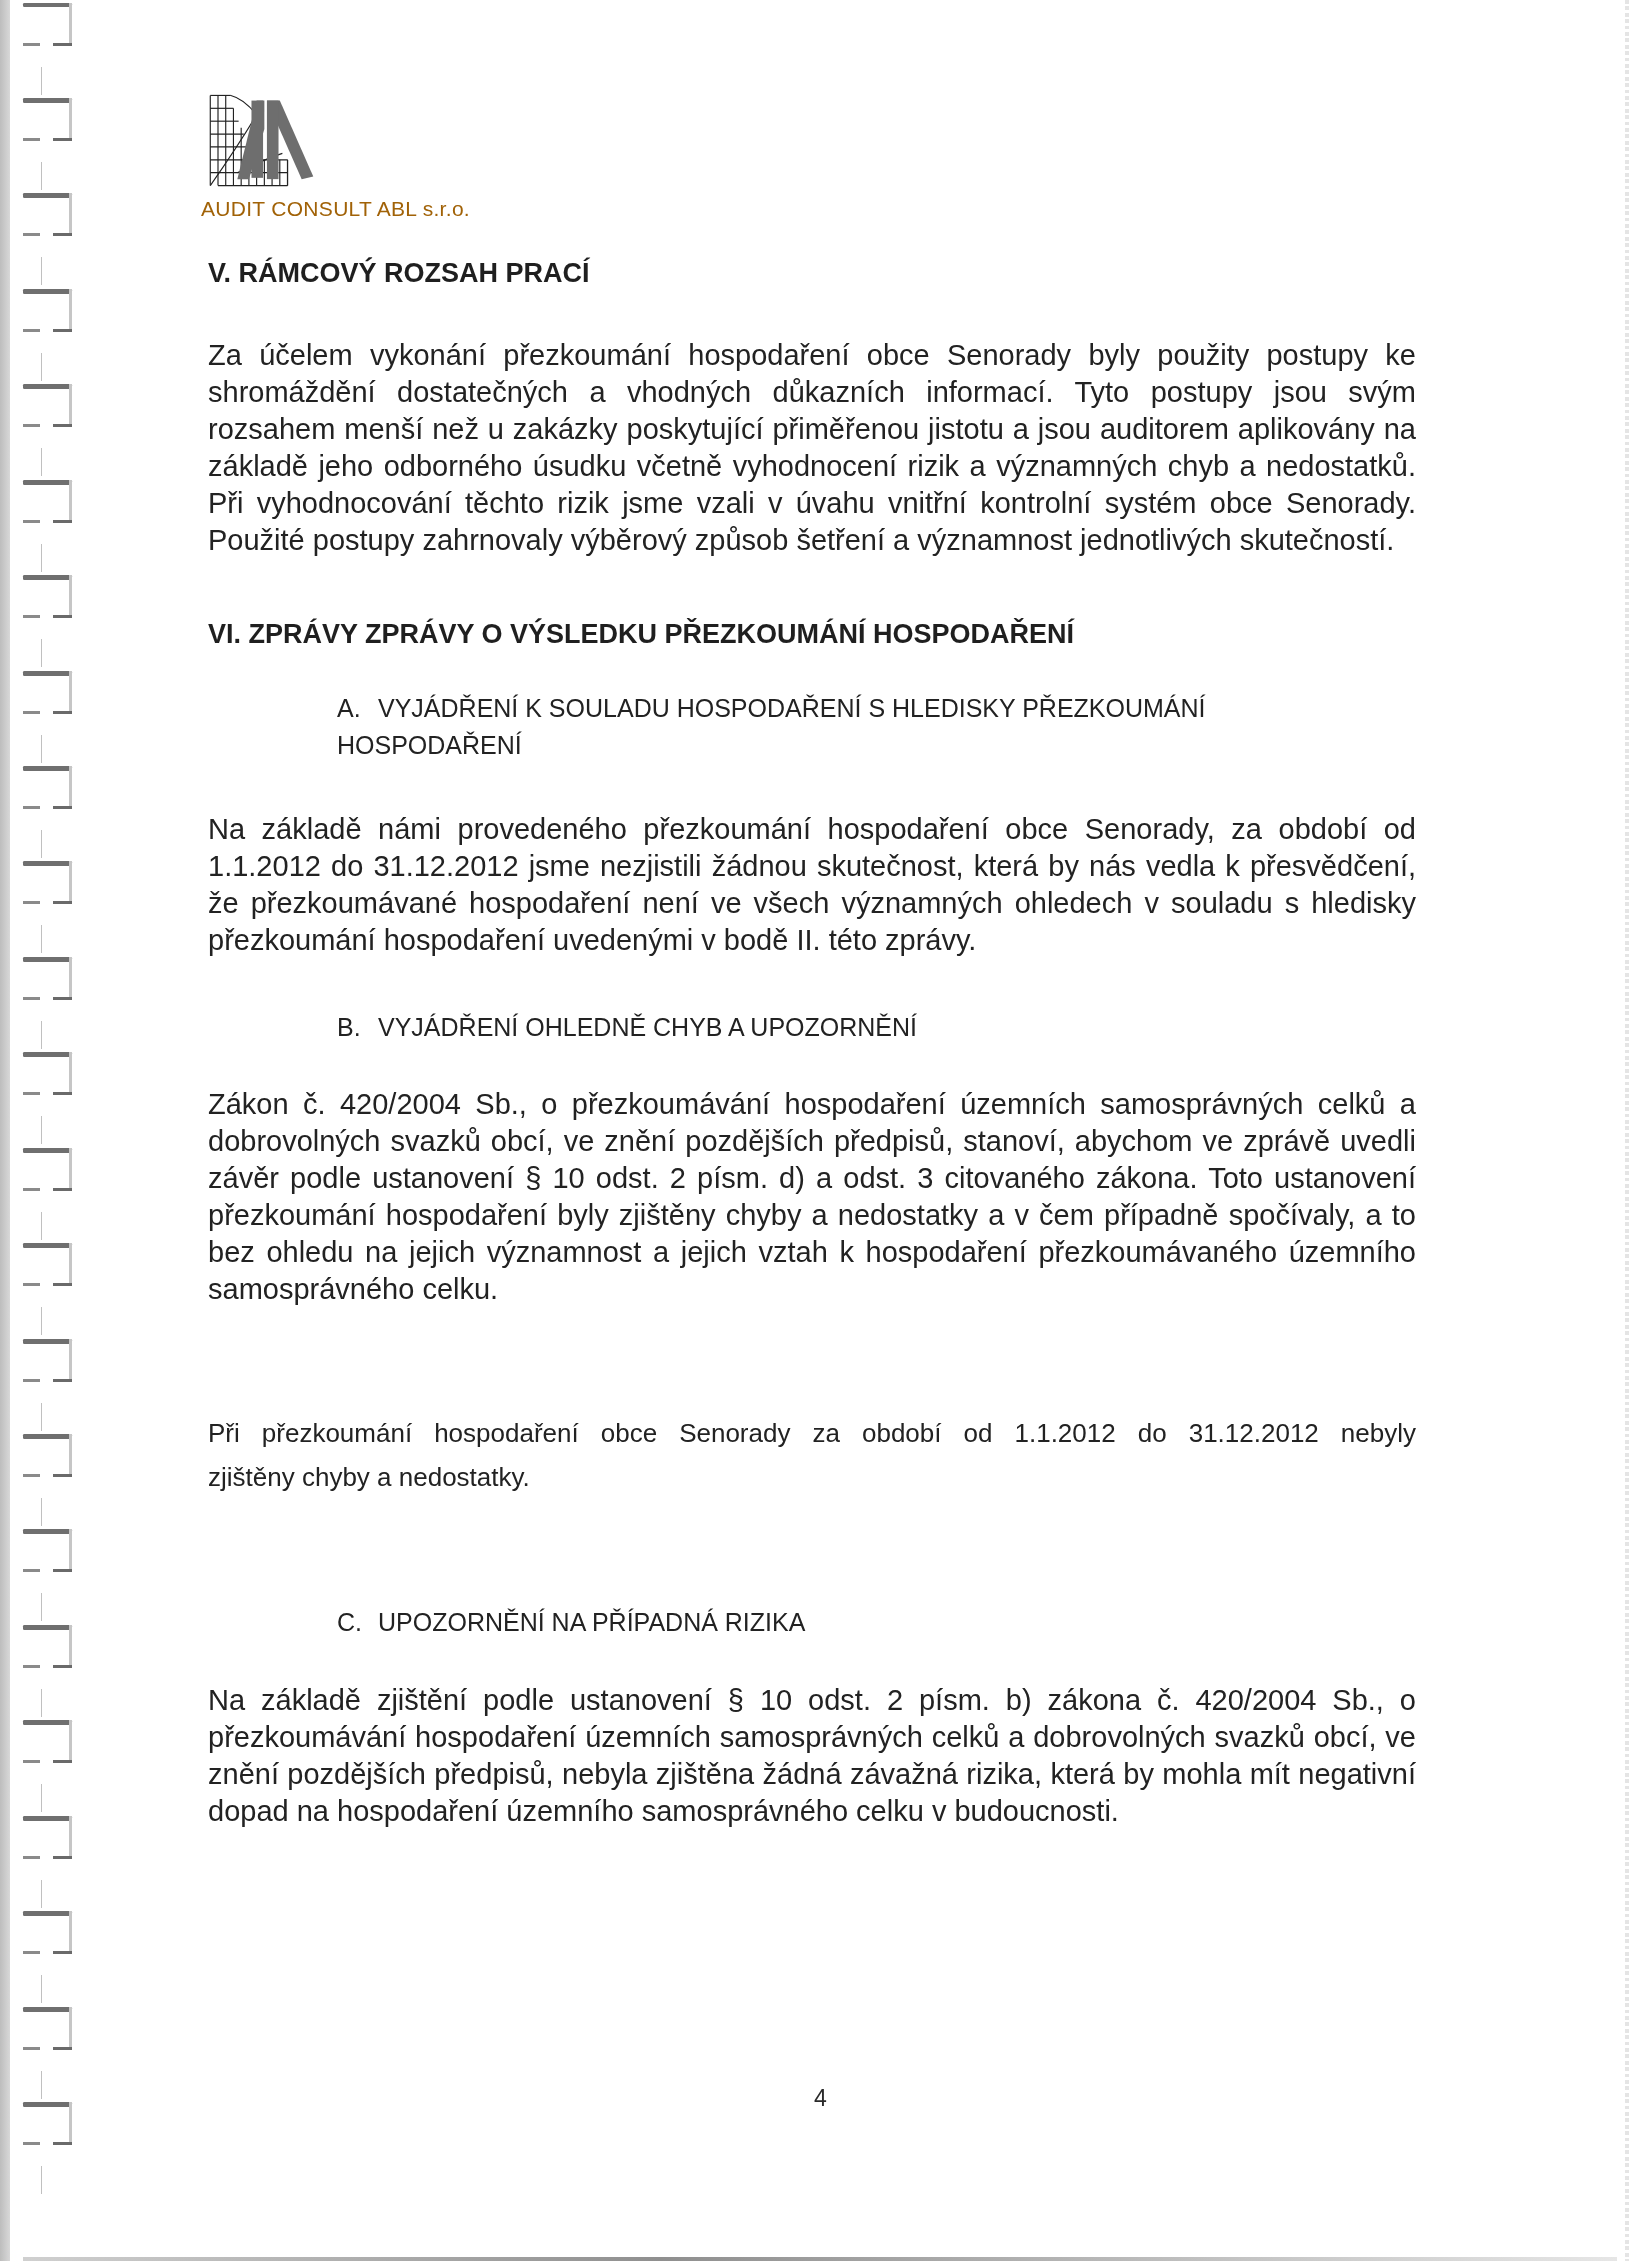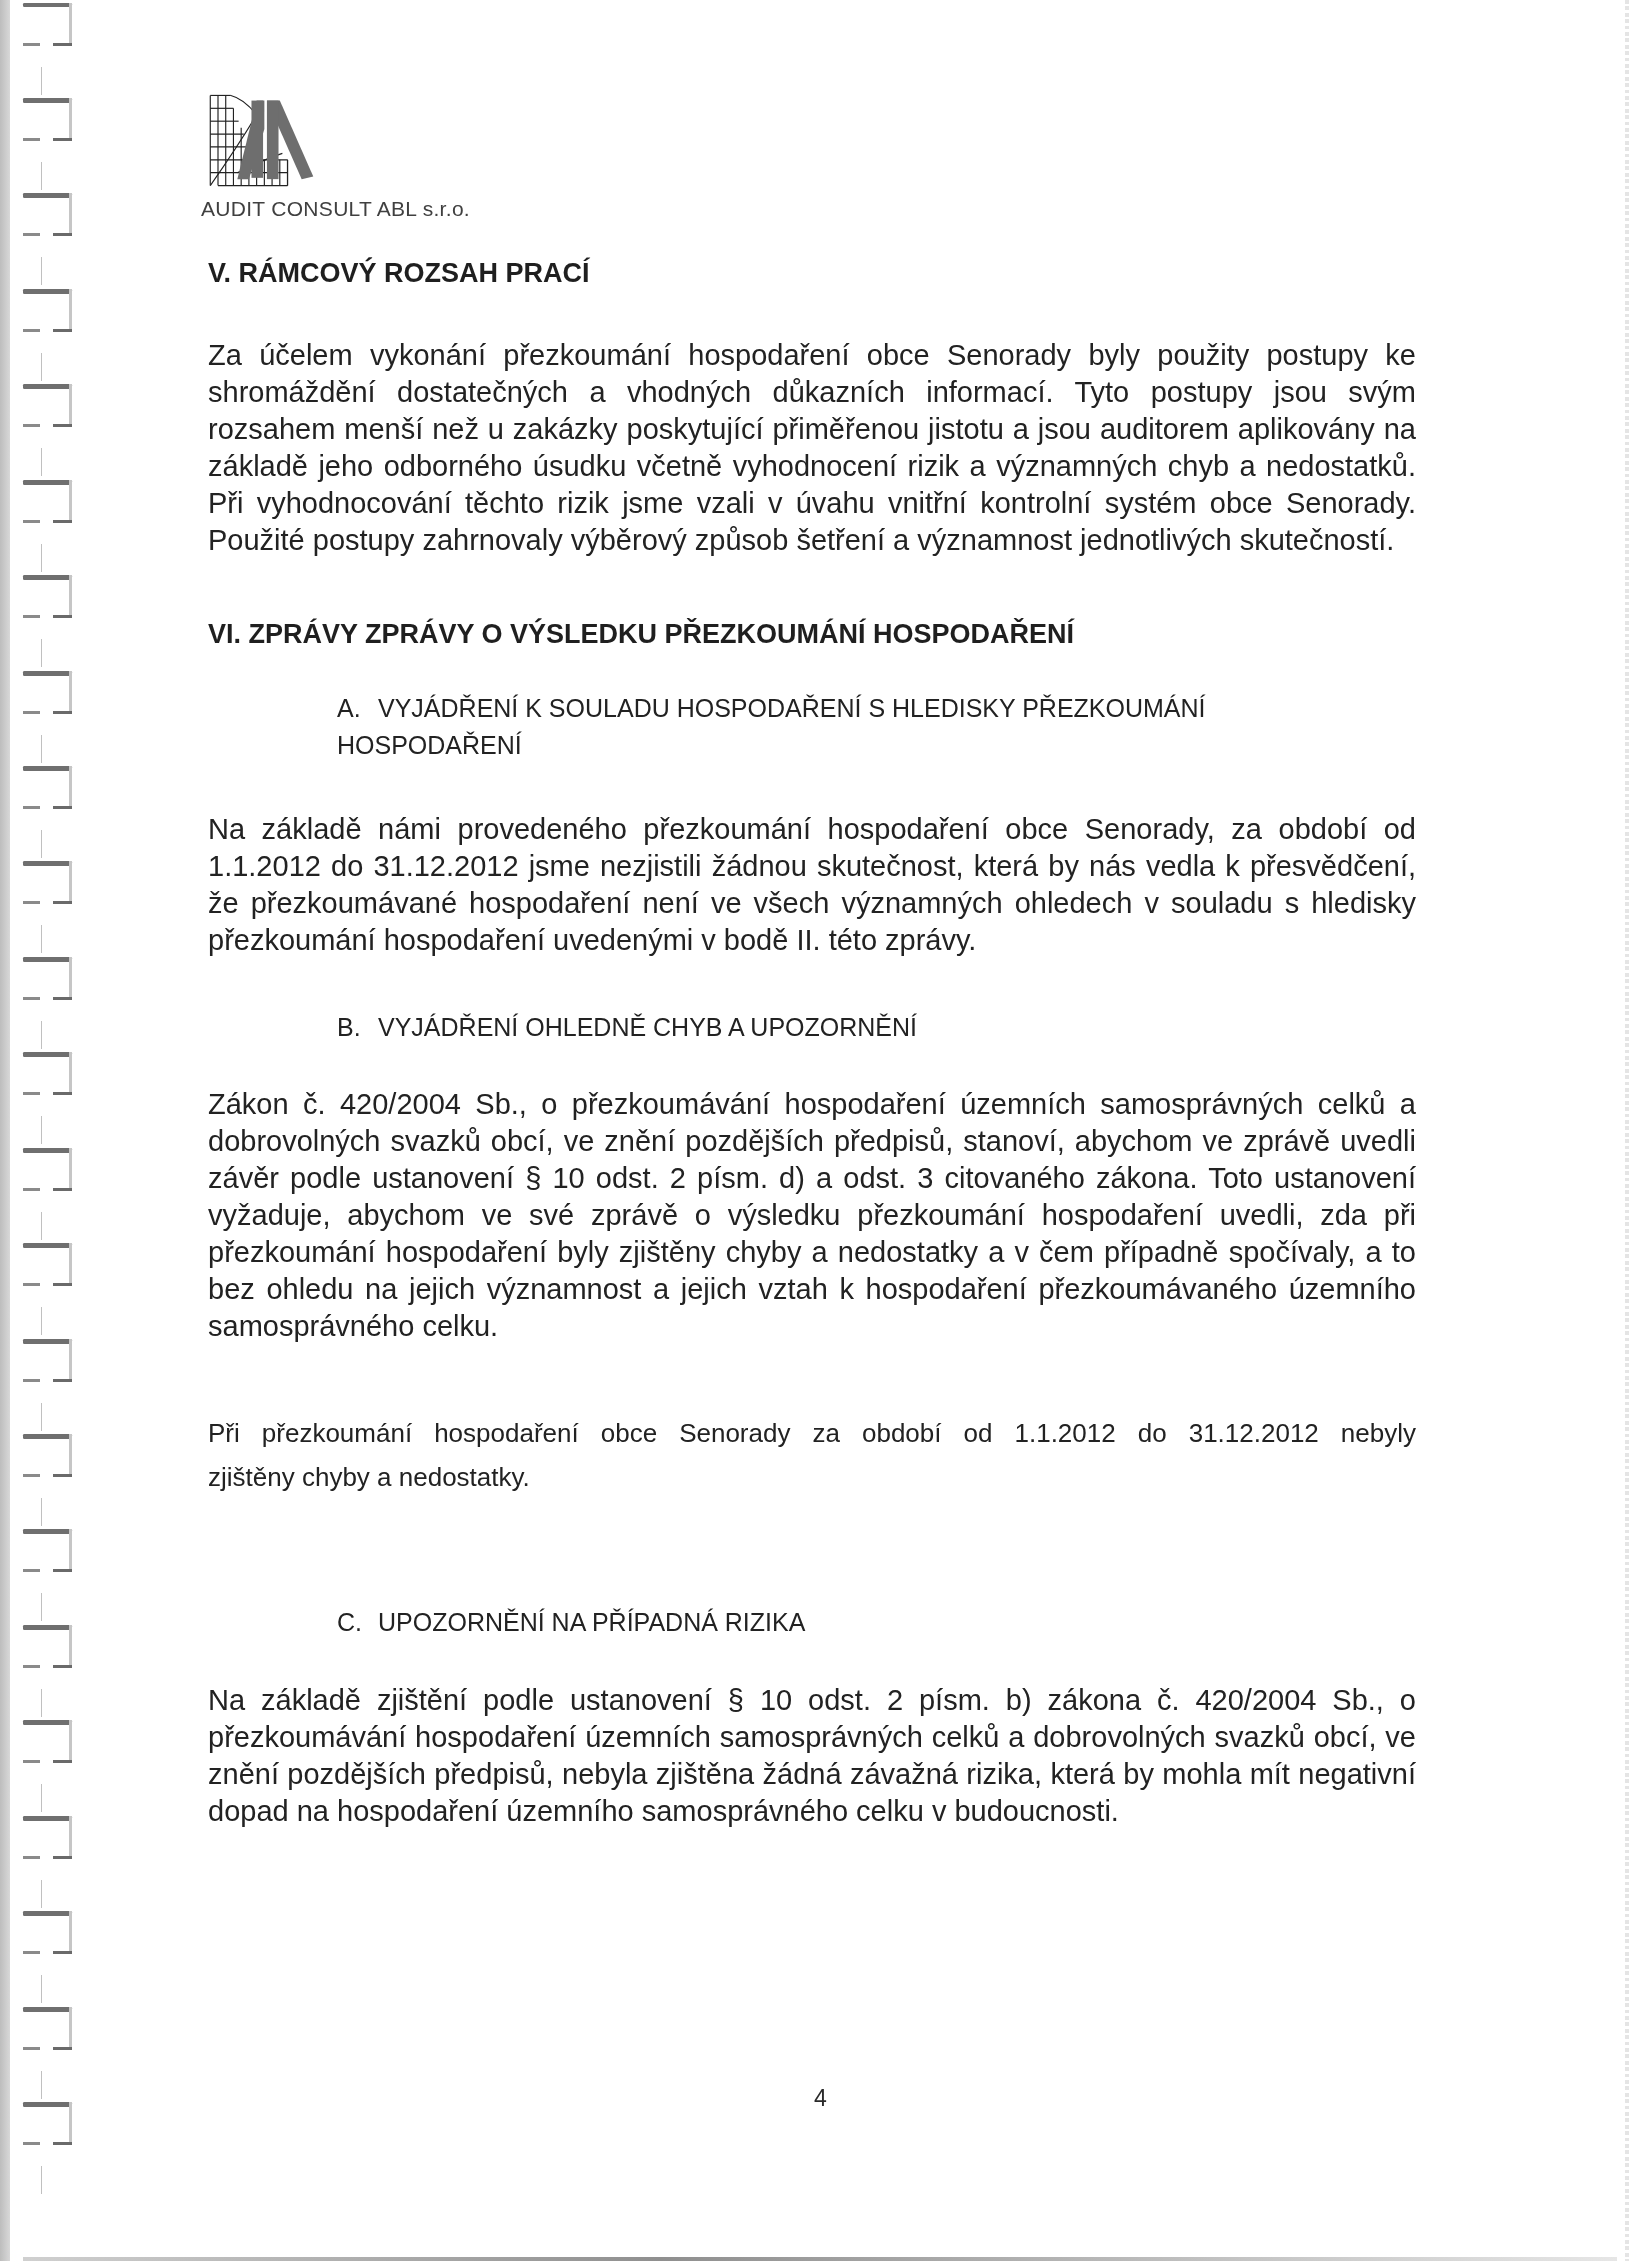--- a/index.html
+++ b/index.html
@@ -14,21 +14,21 @@
   .bmark .top { position:absolute; left:0; top:0; width:49px; height:4.5px; background:#6f6f6f; border-radius:1.3px; }
   .bmark .right { position:absolute; right:0; top:0; width:2.6px; height:43px; background:#c6c6c6; }
   .bmark .bl { position:absolute; left:0; bottom:0; width:17px; height:2.6px; background:#8a8a8a; }
   .bmark .br { position:absolute; right:0; bottom:0; width:19.3px; height:2.6px; background:#6a6a6a; }
   .bmark .stem { position:absolute; left:18px; top:64px; width:1.3px; height:28px; background:#c0c0c0; }
   .right-edge { position:absolute; right:0; top:0; width:5.2px; height:2261px; background:repeating-linear-gradient(180deg,#d9d9d9 0 3.9px,#ffffff 3.9px 6.4px); opacity:.7; }
   .bottom-edge { position:absolute; left:23px; right:13px; bottom:0; height:3.9px; background:linear-gradient(90deg,#d0d0d0,#8f8f8f 40%,#c9c9c9 80%,#e6e6e6); }
 
   
   .logo { position:absolute; left:205px; top:89px; width:129px; height:103px; }
-  .logo-caption { position:absolute; left:201px; top:197px; font-size:21px; color:#404040; letter-spacing:0.3px; white-space:nowrap; }
+  .logo-caption { position:absolute; left:201px; top:197px; font-size:21px; color:#a16207; letter-spacing:0.3px; white-space:nowrap; }
 
   .content { position:absolute; left:208px; top:0; width:1208px; }
   .h1 { position:absolute; left:0; font-weight:bold; font-size:27px; color:#1f1f1f; white-space:nowrap; }
   .para { position:absolute; left:0; width:1208px; font-size:29px; line-height:37px; color:#222; }
   .line { display:block; text-align:justify; text-align-last:justify; white-space:nowrap; height:37px; }
   .line.last { text-align-last:left; }
   .sub { position:absolute; left:129px; font-size:25px; line-height:37px; color:#222; white-space:nowrap; }
   .sub .lbl { display:inline-block; width:41px; }
   .bold { font-weight:normal; }
   .page-num { position:absolute; left:814px; top:2085px; font-size:23px; color:#2a2a2a; }
@@ -267,21 +267,20 @@
   </div>
 
   <div class="sub" style="top:1009px">
     <span class="lbl">B.</span><span>VYJÁDŘENÍ OHLEDNĚ CHYB A UPOZORNĚNÍ</span>
   </div>
 
   <div class="para" style="top:1086px">
     <span class="line">Zákon č. 420/2004 Sb., o přezkoumávání hospodaření územních samosprávných celků a</span>
     <span class="line">dobrovolných svazků obcí, ve znění pozdějších předpisů, stanoví, abychom ve zprávě uvedli</span>
     <span class="line">závěr podle ustanovení § 10 odst. 2 písm. d) a odst. 3 citovaného zákona. Toto ustanovení</span>
-    <span class="line">vyžaduje, abychom ve své zprávě o výsledku přezkoumání hospodaření uvedli, zda při</span>
     <span class="line">přezkoumání hospodaření byly zjištěny chyby a nedostatky a v čem případně spočívaly, a to</span>
     <span class="line">bez ohledu na jejich významnost a jejich vztah k hospodaření přezkoumávaného územního</span>
     <span class="line last">samosprávného celku.</span>
   </div>
 
   <div class="para bold" style="top:1411px; font-size:26px; line-height:44px">
     <span class="line" style="height:44px">Při přezkoumání hospodaření obce Senorady za období od 1.1.2012 do 31.12.2012 nebyly</span>
     <span class="line last" style="height:44px">zjištěny chyby a nedostatky.</span>
   </div>
 

